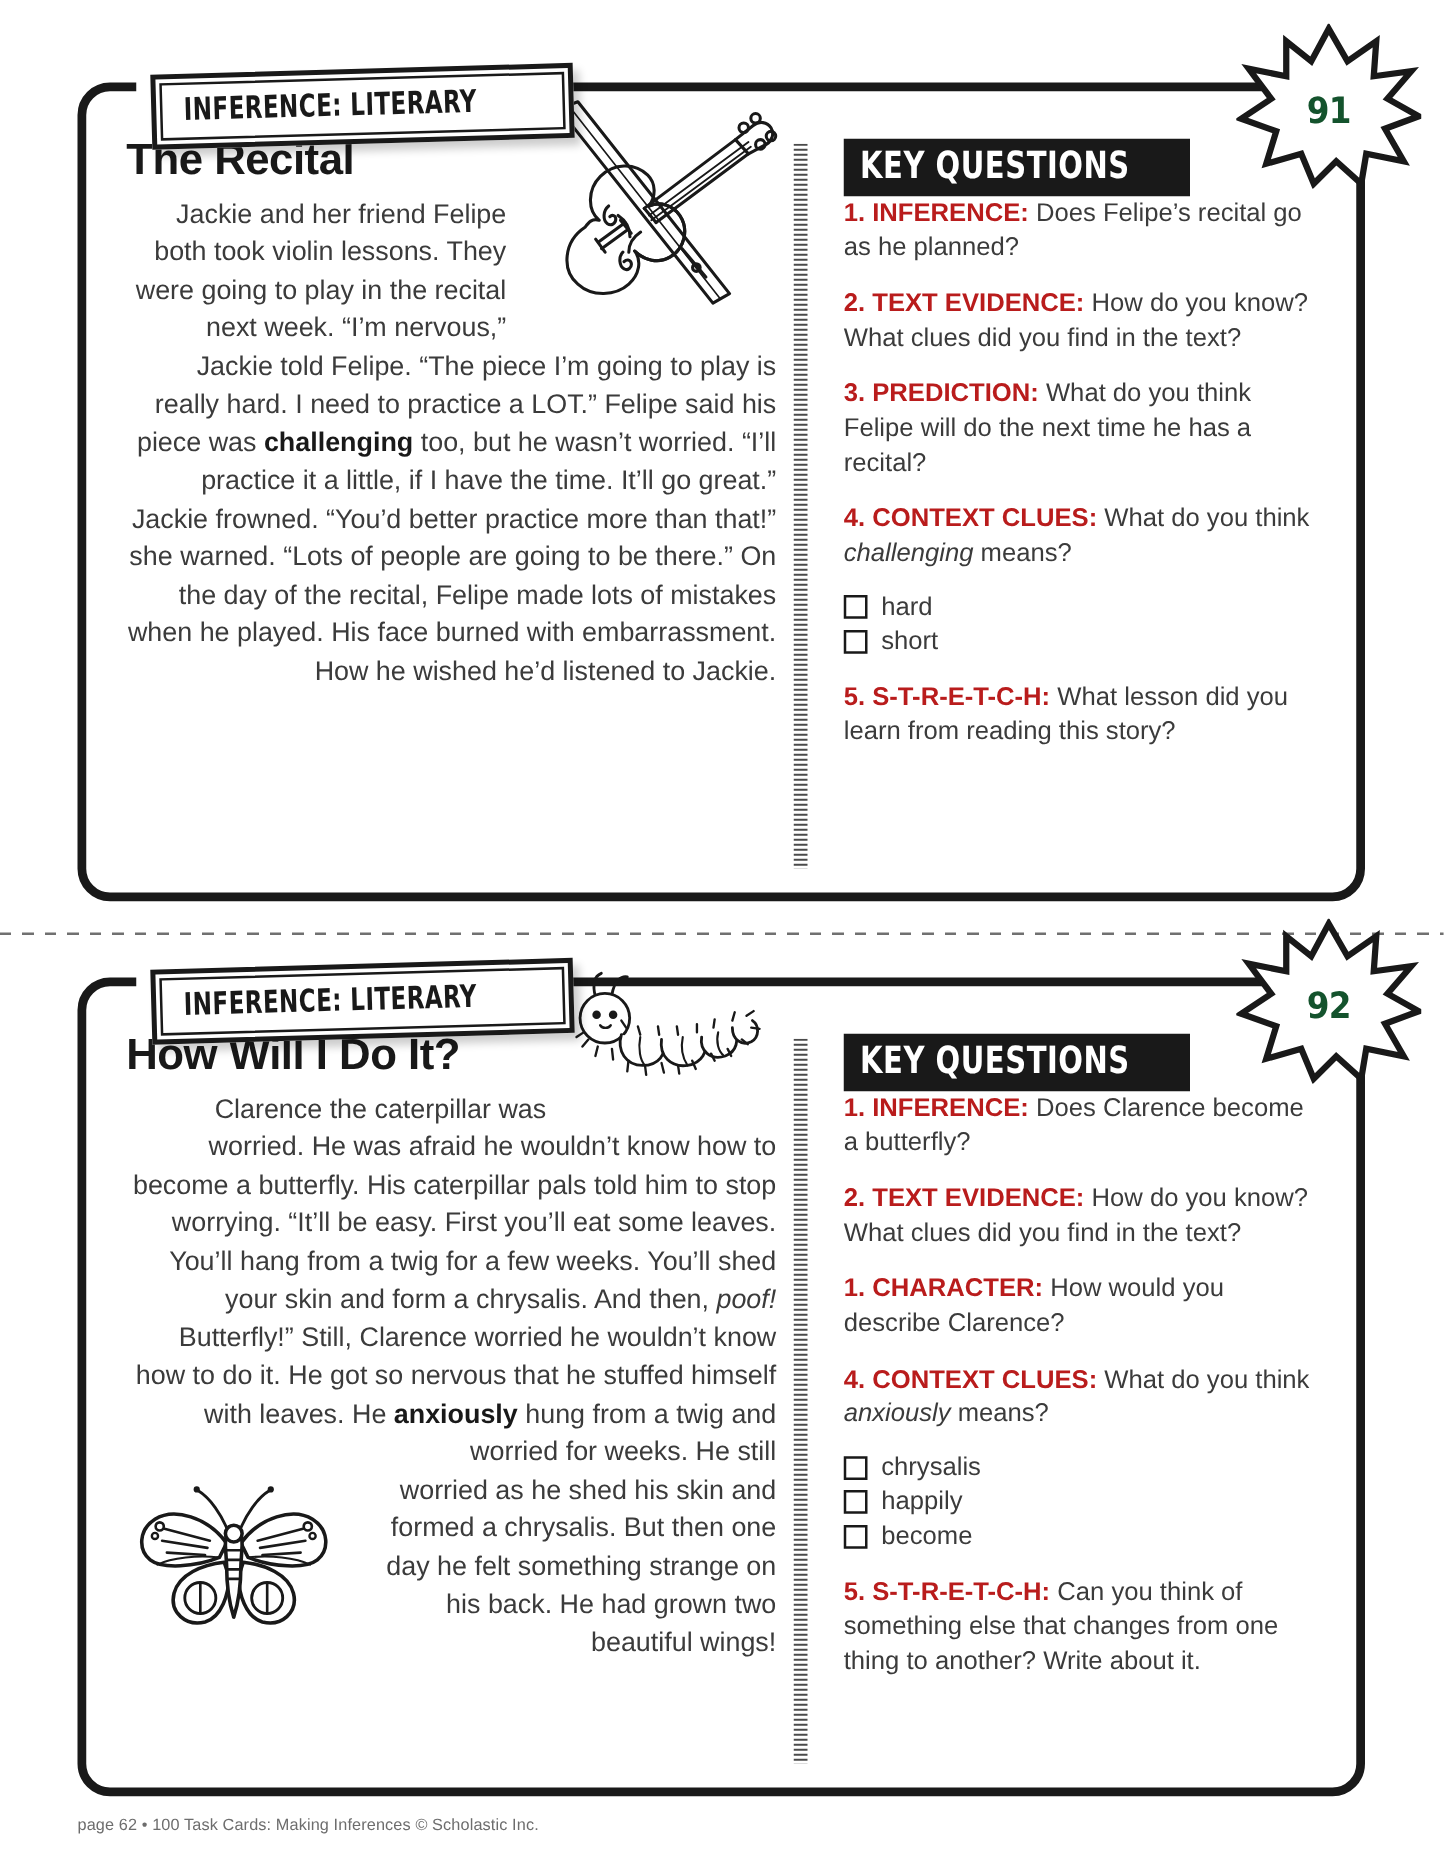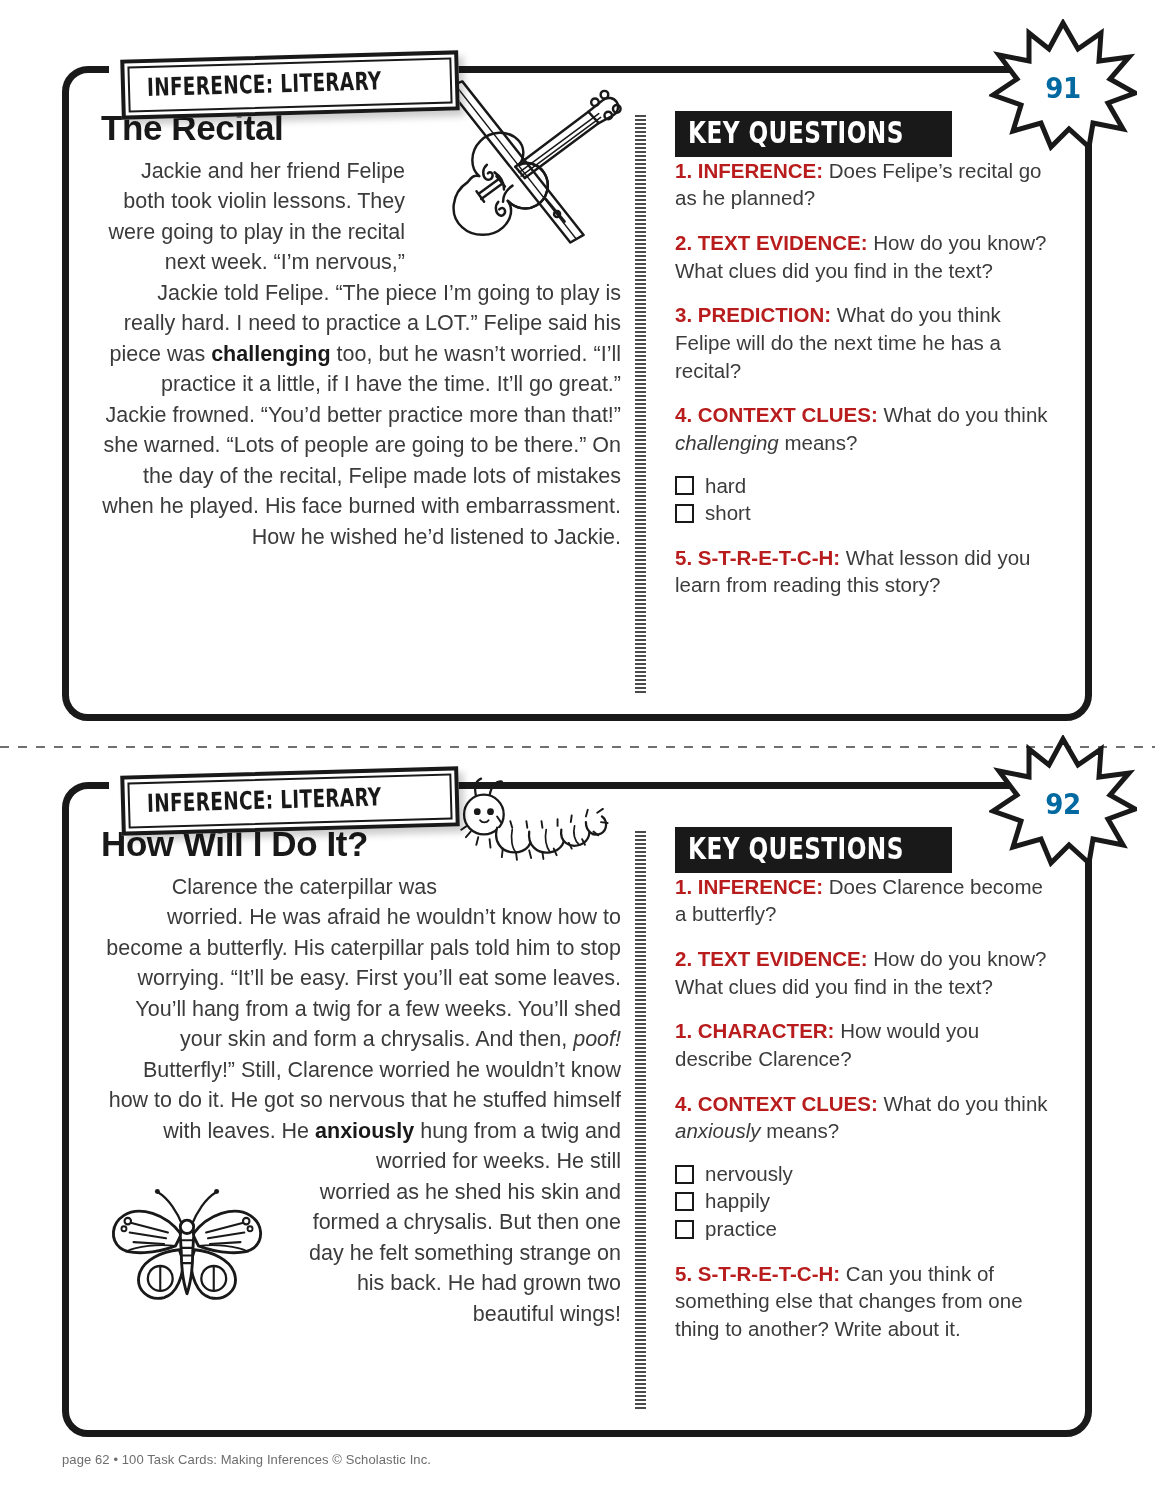--- a/index.html
+++ b/index.html
@@ -78,21 +78,21 @@
   }
   .burst svg { display: block; width: 148px; height: 132px; }
   .burst-num {
     position: absolute;
     left: 0; right: 0;
     top: 52px;
     text-align: center;
     font-family: "Liberation Sans Narrow", "DejaVu Sans Condensed", "Liberation Sans", sans-serif;
     font-weight: 700;
     font-size: 29px;
-    color: #0369a1;
+    color: #14532d;
     letter-spacing: -0.5px;
   }
 
   
   .card-body {
     display: flex;
     height: 100%;
     padding: 36px 26px 20px 32px;
   }
   .col-left { width: 534px; flex: 0 0 534px; padding-right: 14px; }
@@ -404,29 +404,29 @@
           <span class="kq-banner-text">KEY QUESTIONS</span>
         </div>
         <div id="kq-list-92">
             <p class="q"><span class="lbl">1. INFERENCE: </span>Does Clarence become a butterfly?</p>
             <p class="q"><span class="lbl">2. TEXT EVIDENCE: </span>How do you know? What clues did you find in the text?</p>
             <p class="q"><span class="lbl">1. CHARACTER: </span>How would you describe Clarence?</p>
             <p class="q"><span class="lbl">4. CONTEXT CLUES: </span>What do you think <i>anxiously</i> means?</p>
             <ul class="choices">
               <li class="choice">
                 <span class="cbox"></span>
-                <span class="choice-label">nervously</span>
+                <span class="choice-label">chrysalis</span>
               </li>
               <li class="choice">
                 <span class="cbox"></span>
                 <span class="choice-label">happily</span>
               </li>
               <li class="choice">
                 <span class="cbox"></span>
-                <span class="choice-label">practice</span>
+                <span class="choice-label">become</span>
               </li>
             </ul>
             <p class="q"><span class="lbl">5. S-T-R-E-T-C-H: </span>Can you think of something else that changes from one thing to another? Write about it.</p>
           </div>
       </div>
     </div>
   </div>
 
   <div class="footer">page 62  •  100 Task Cards: Making Inferences © Scholastic Inc.</div>
 </div>

